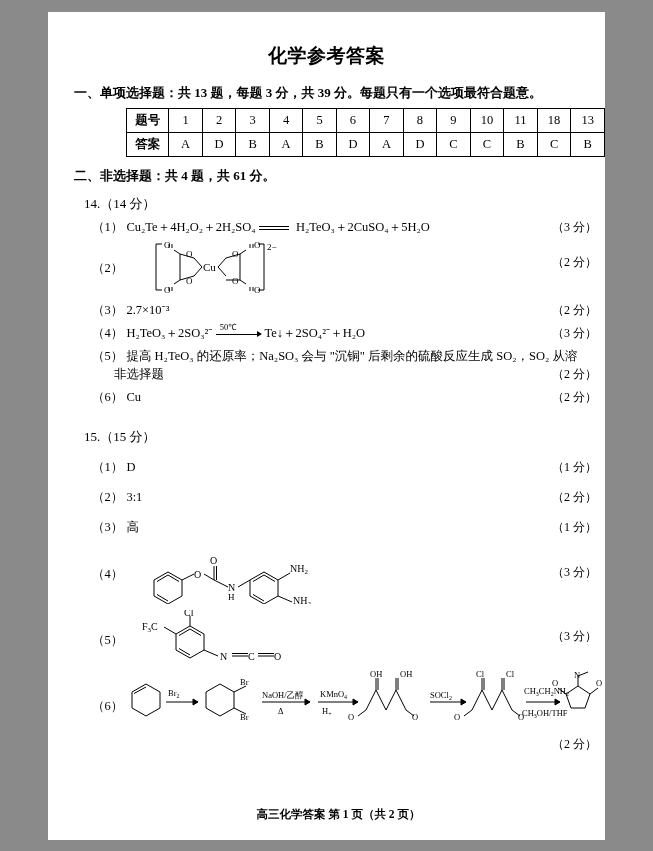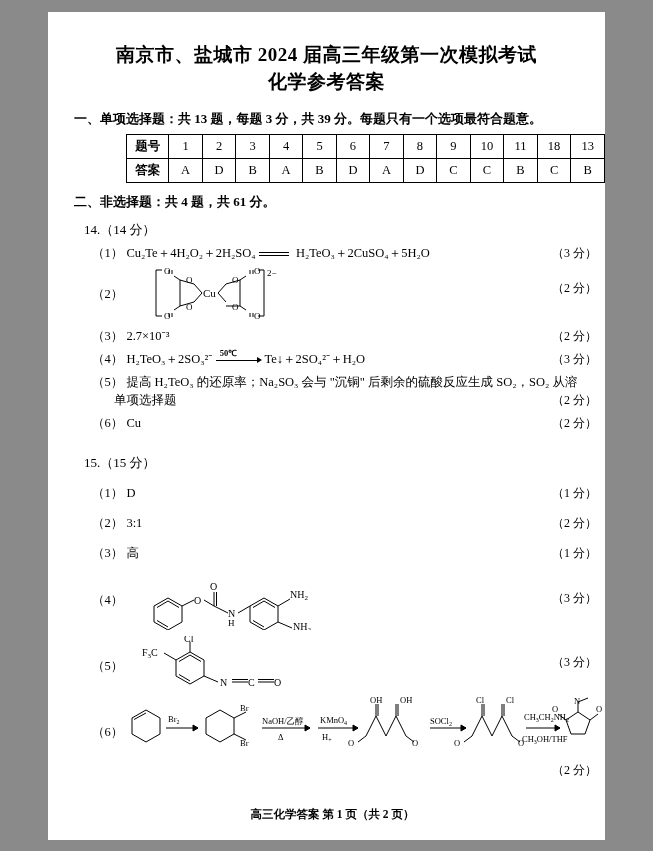--- a/index.html
+++ b/index.html
@@ -89,21 +89,21 @@
   }
   .lbl { display: inline-block; }
   .formula {
     font-family: "Liberation Serif", serif;
     font-size: 12.5px;
     white-space: nowrap;
   }
   .footer {
     position: absolute;
     bottom: 18px;
-    left: 6px;
+    left: 12px;
     width: 100%;
     text-align: center;
     font-size: 11.5px;
     font-weight: bold;
   }
   .txt-cn { font-family: "Liberation Serif", serif; }
   .struct-row {
     position: relative;
     margin: 4px 0 0 44px;
     padding-right: 50px;
@@ -160,32 +160,30 @@
     width: 0; height: 0;
     border-left: 5px solid #000;
     border-top: 3px solid transparent;
     border-bottom: 3px solid transparent;
   }
   .rxn-arrow .above {
     position: absolute;
     left: 4px; top: -9px;
     font-size: 8.5px;
     white-space: nowrap;
-    font-weight: bold;
   }
   svg { display: block; }
   .svg-wrap { margin-left: 6px; }
 </style>
 </head>
 <body>
 
 <div class="page">
 
   <div class="title-block">
-    <div class="title-line1">南京市、盐城市 2024 届高三年级第一次模拟考试</div>
     <div class="title-line2">化学参考答案</div>
   </div>
 
   <div class="sec-head">一、单项选择题：共 13 题，每题 3 分，共 39 分。每题只有一个选项最符合题意。</div>
 
   <div class="ans-table-wrap">
     <table class="ans">
       <tbody>
           <tr>
         <td class="hdr">题号</td>
@@ -295,21 +293,21 @@
       <span class="bar"></span><span class="head"></span>
       <span class="above">50℃</span>
     </span>
     <span class="formula">Te↓＋2SO₄²⁻＋H₂O</span>
     <span class="pts">（3 分）</span>
   </div>
 
   <div class="row">
     <span class="lbl">（5）</span>
     <span class="txt-cn">提高 H₂TeO₃ 的还原率；Na₂SO₃ 会与 "沉铜" 后剩余的硫酸反应生成 SO₂，SO₂ 从溶</span>
-    <div style="margin-left:22px;" class="txt-cn">单项选择题</div>
+    <div style="margin-left:22px;" class="txt-cn">非选择题</div>
     <span class="pts" style="top:18px;">（2 分）</span>
   </div>
 
   <div class="row">
     <span class="lbl">（6）</span>
     <span>Cu</span>
     <span class="pts">（2 分）</span>
   </div>
 
   <div class="qnum" style="margin-top:22px;">15.（15 分）</div>

